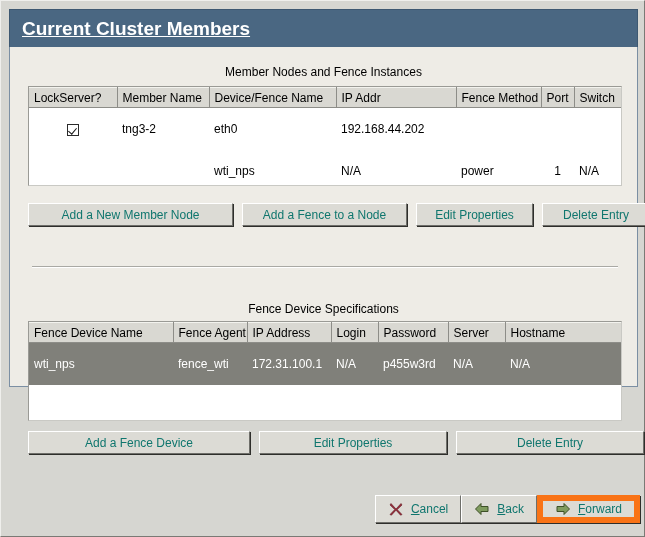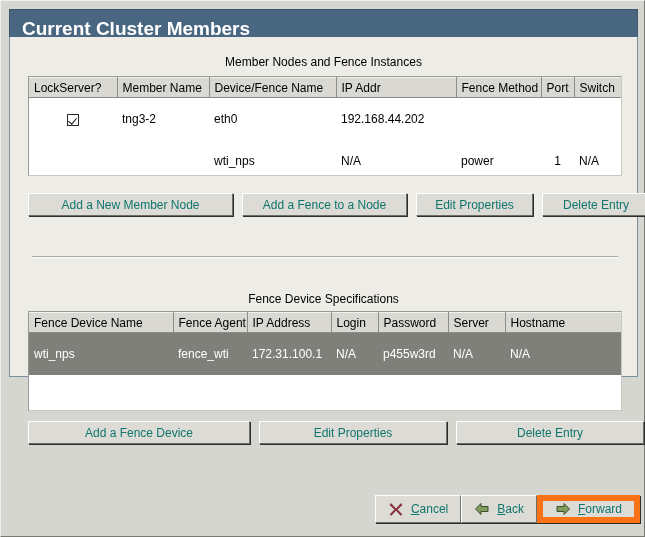--- a/index.html
+++ b/index.html
@@ -41,26 +41,27 @@
     border: 1px solid #3d5871;
     display: flex;
     align-items: center;
   }
   #titlebar .title-text {
     color: #ffffff;
     font-size: 19px;
     font-weight: bold;
     padding-left: 12px;
     letter-spacing: 0px;
+    text-decoration: underline;
   }
 
   
   #content {
     position: absolute;
-    left: 8px; top: 36px;
+    left: 8px; top: 46px;
     width: 629px;
     height: 340px;
     background: #eeece6;
     box-sizing: border-box;
     border-left: 1px solid #7b8fa3;
     border-right: 1px solid #7b8fa3;
     border-bottom: 1px solid #7b8fa3;
   }
 
   .section-caption {

